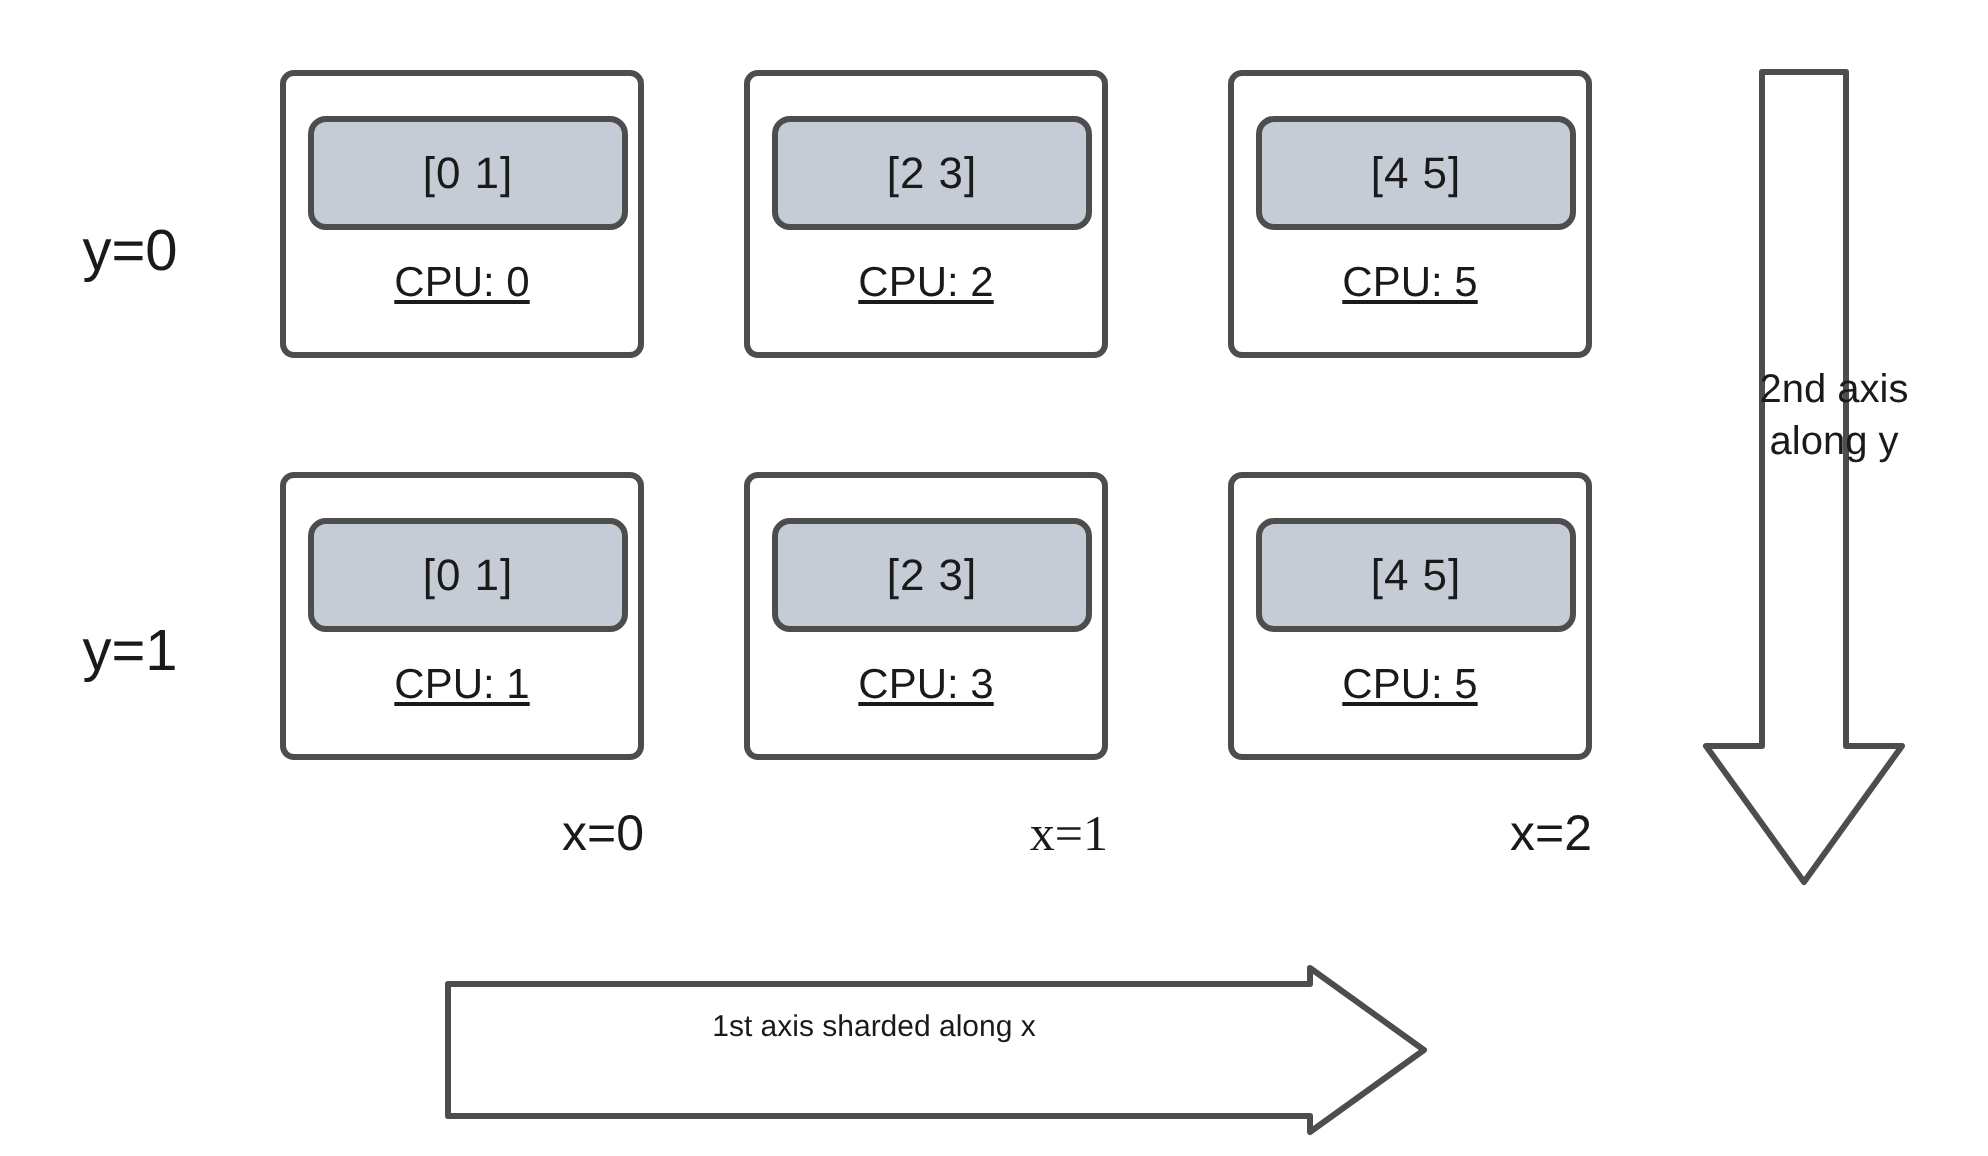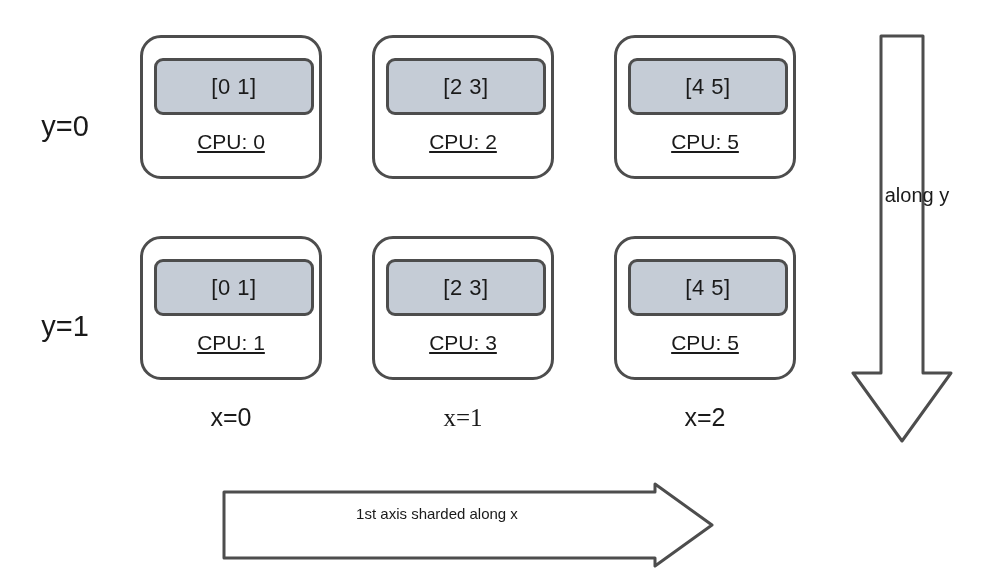--- a/index.html
+++ b/index.html
@@ -30,21 +30,21 @@
     line-height: 1;
   }
 
   
   .cpu-card {
     position: absolute;
     box-sizing: border-box;
     width: 182px;
     height: 144px;
     border: 3px solid #4d4d4d;
-    border-radius: 21px;
+    border-radius: 7px;
     background: #ffffff;
   }
   .shard-chip {
     position: absolute;
     box-sizing: border-box;
     left: 11px;
     top: 20px;
     width: 160px;
     height: 57px;
     border: 3px solid #4d4d4d;
@@ -65,21 +65,21 @@
     text-align: center;
     font-size: 21px;
     color: #1a1a1a;
     text-decoration: underline;
   }
 
   
   .col-label {
     position: absolute;
     width: 182px;
-    text-align: center;
+    text-align: right;
     font-size: 25px;
     color: #1a1a1a;
     line-height: 1;
   }
 
   
   .arrow-svg {
     position: absolute;
     display: block;
   }
@@ -158,20 +158,21 @@
     <path class="arrow-shape" d="M 35 3
              L 77 3
              L 77 340
              L 105 340
              L 56 408
              L 7 340
              L 35 340
              Z" stroke-linecap="round"></path>
   </svg>
   <div class="v-arrow-label">
+    <span>2nd axis</span>
     <span>along y</span>
   </div>
 
   <svg class="arrow-svg" style="left:218px; top:480px;" width="500" height="90" viewBox="0 0 500 90">
     <path class="arrow-shape" d="M 6 12
              L 437 12
              L 437 4
              L 494 45
              L 437 86
              L 437 78

